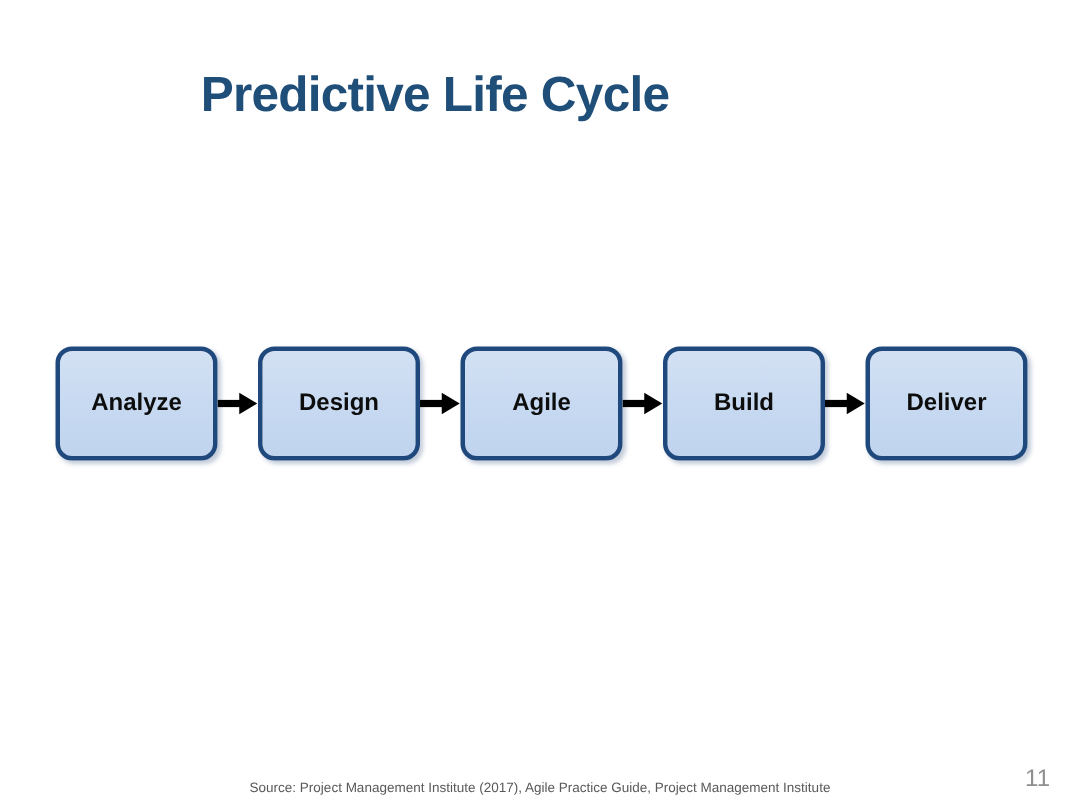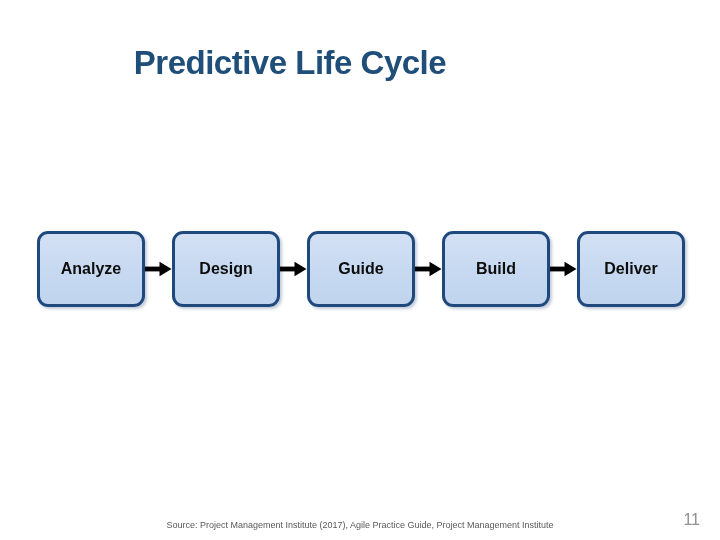--- a/index.html
+++ b/index.html
@@ -111,21 +111,21 @@
     </div>
 
     <div class="flow-arrow">
       <svg viewBox="0 0 27 20" xmlns="http://www.w3.org/2000/svg">
         <rect x="0" y="7.6" width="16" height="4.8" fill="#000000"></rect>
         <polygon points="14.5,2.8 26.5,10 14.5,17.2" fill="#000000"></polygon>
       </svg>
     </div>
 
     <div class="stage-box">
-      <span class="stage-label">Guide</span>
+      <span class="stage-label">Agile</span>
     </div>
 
     <div class="flow-arrow">
       <svg viewBox="0 0 27 20" xmlns="http://www.w3.org/2000/svg">
         <rect x="0" y="7.6" width="16" height="4.8" fill="#000000"></rect>
         <polygon points="14.5,2.8 26.5,10 14.5,17.2" fill="#000000"></polygon>
       </svg>
     </div>
 
     <div class="stage-box">

